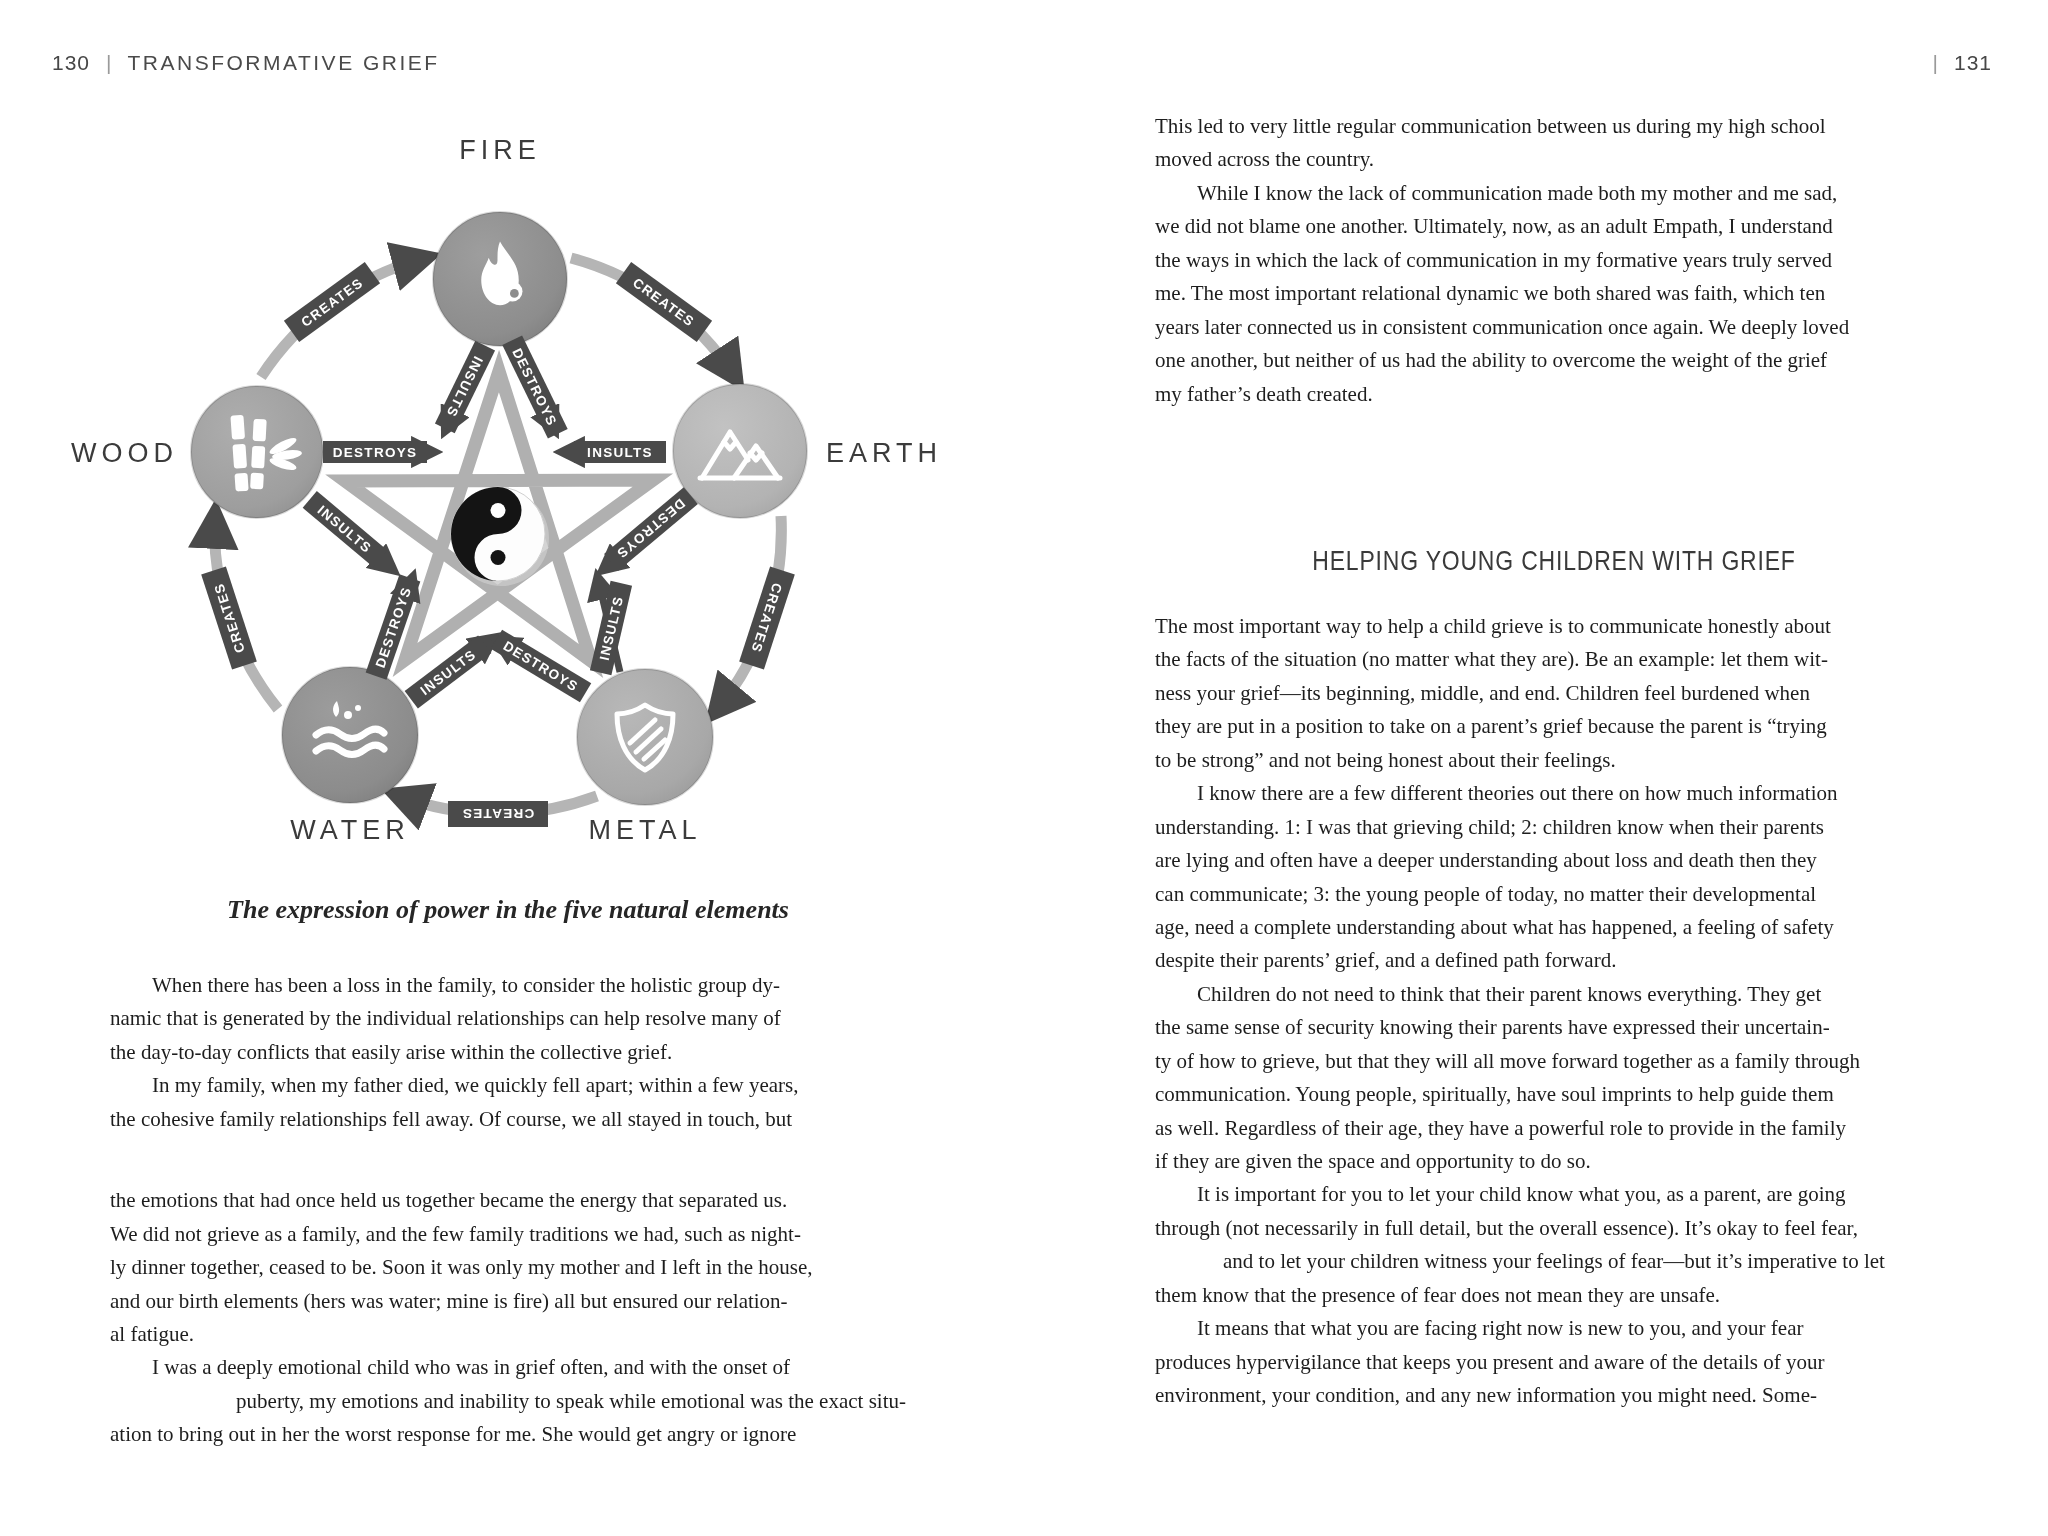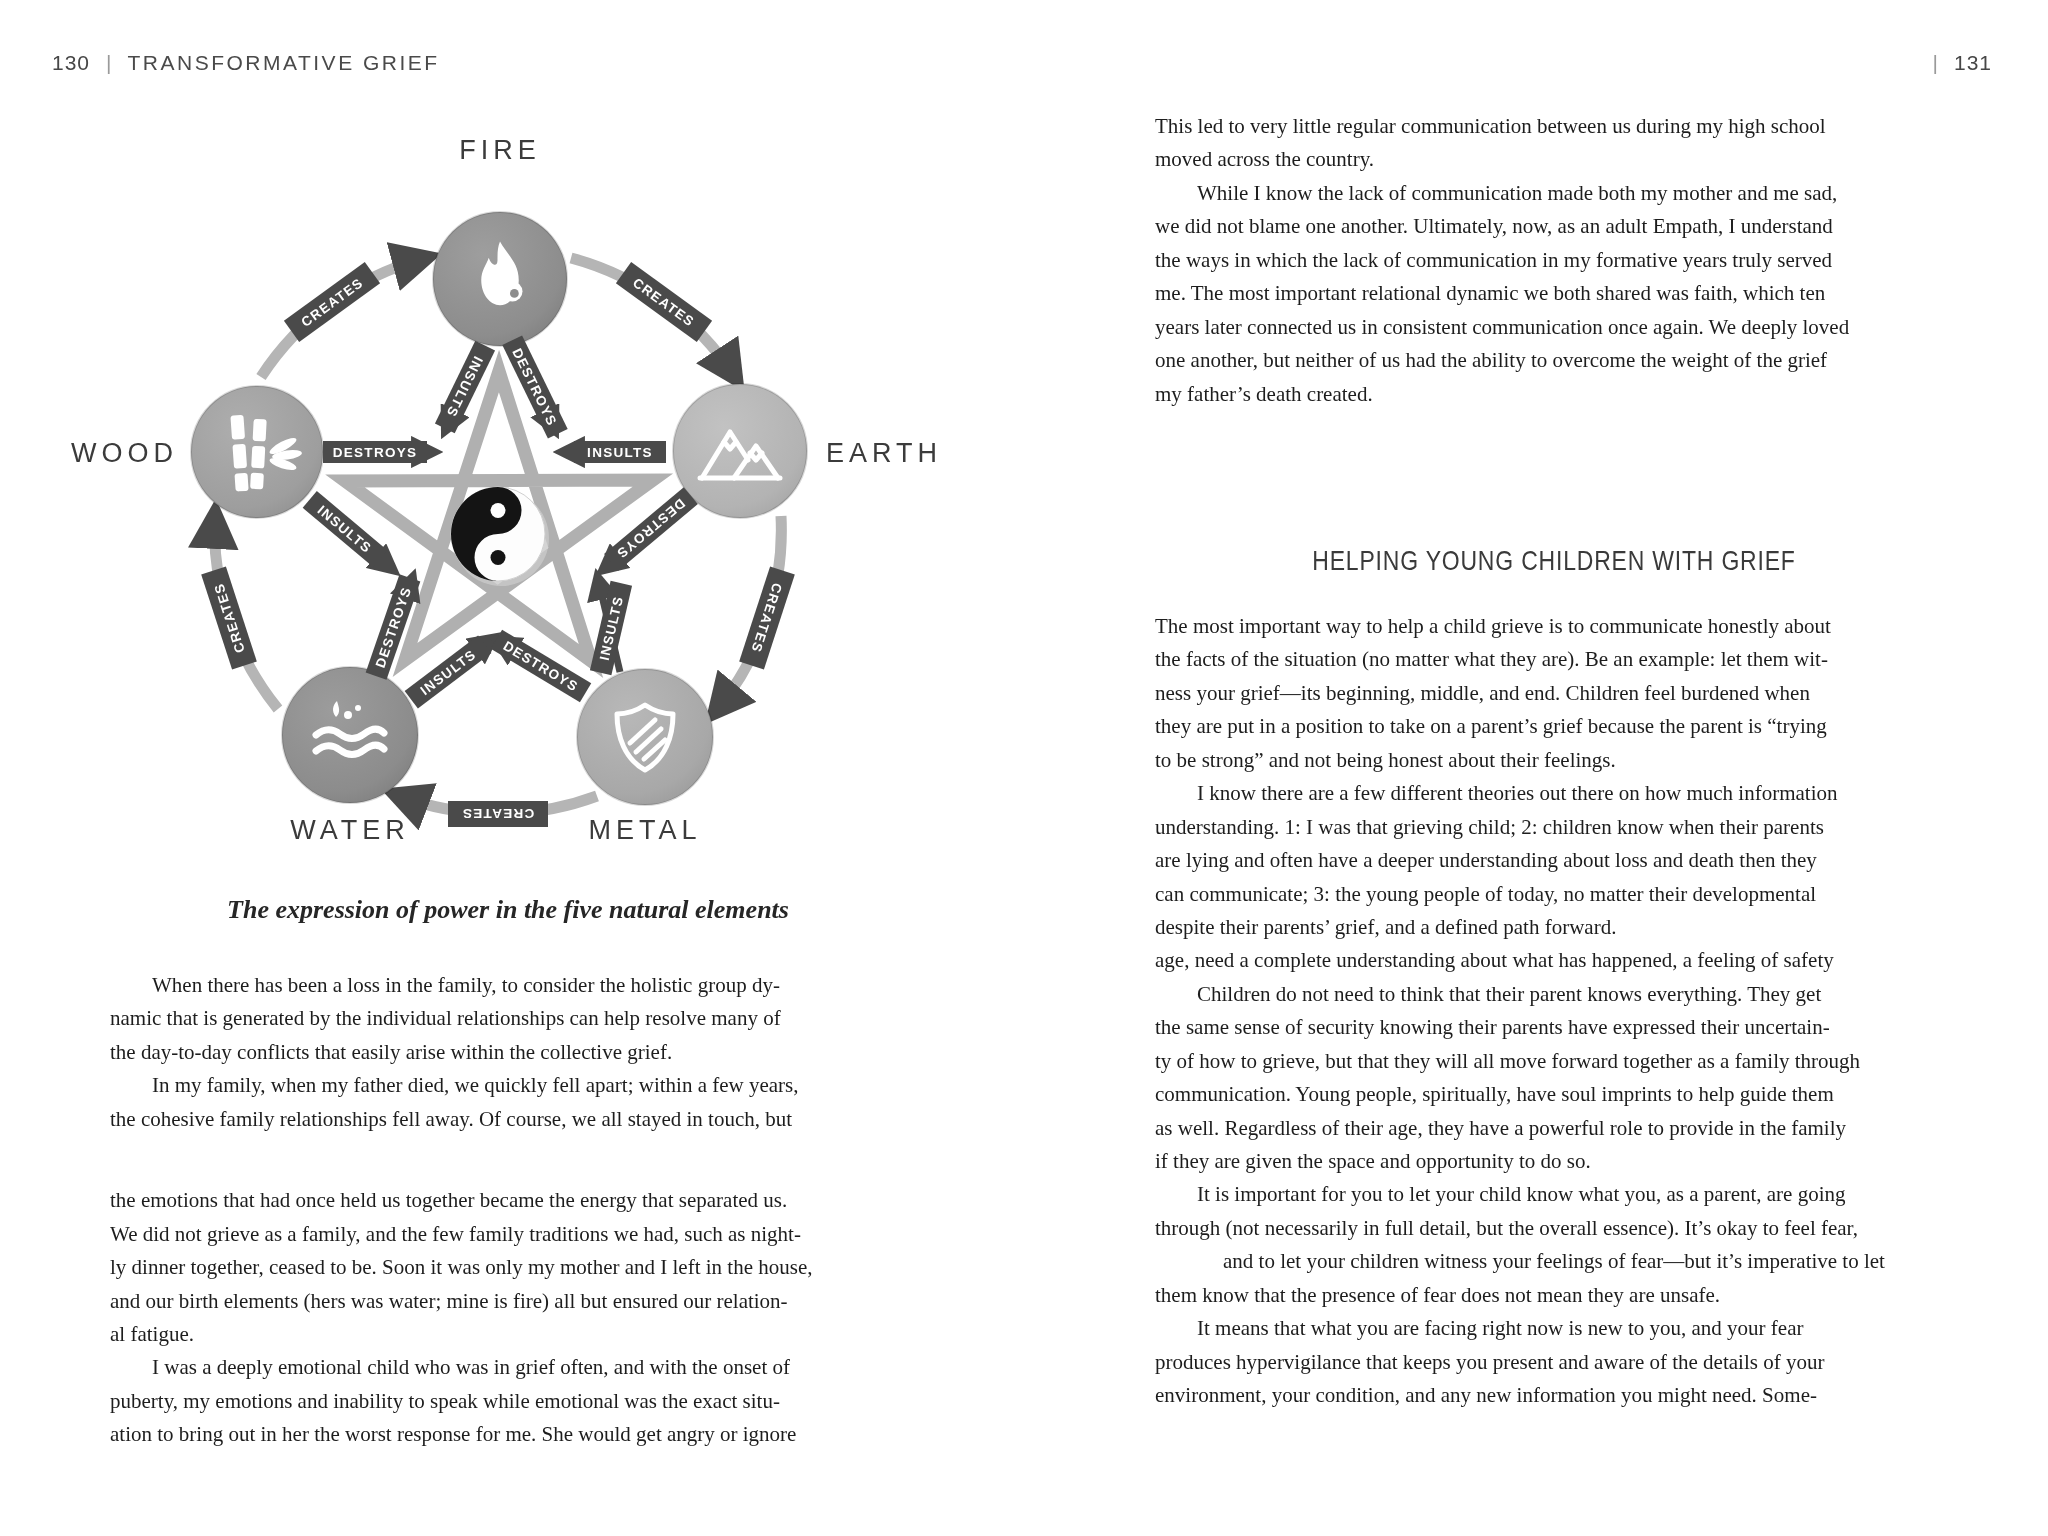--- a/index.html
+++ b/index.html
@@ -252,21 +252,21 @@
       <div class="line" style="word-spacing: 0px;">namic that is generated by the individual relationships can help resolve many of</div>
       <div class="line last">the day-to-day conflicts that easily arise within the collective grief.</div>
       <div class="line indent" style="word-spacing: 0px;">In my family, when my father died, we quickly fell apart; within a few years,</div>
       <div class="line" style="word-spacing: 0px;">the cohesive family relationships fell away. Of course, we all stayed in touch, but</div>
       <div class="line" style="word-spacing: 0px; margin-top: 48px;">the emotions that had once held us together became the energy that separated us.</div>
       <div class="line" style="word-spacing: 0px;">We did not grieve as a family, and the few family traditions we had, such as night-</div>
       <div class="line" style="word-spacing: 0px;">ly dinner together, ceased to be. Soon it was only my mother and I left in the house,</div>
       <div class="line" style="word-spacing: 0px;">and our birth elements (hers was water; mine is fire) all but ensured our relation-</div>
       <div class="line last">al fatigue.</div>
       <div class="line indent" style="word-spacing: 0px;">I was a deeply emotional child who was in grief often, and with the onset of</div>
-      <div class="line" style="word-spacing: 0px;">puberty, my emotions and inability to speak while emotional was the exact situ-</div>
+      <div class="line" style="word-spacing: 0px; text-align: right;">puberty, my emotions and inability to speak while emotional was the exact situ-</div>
       <div class="line" style="word-spacing: 0px;">ation to bring out in her the worst response for me. She would get angry or ignore</div>
     </div>
 </div>
 
 <div class="page" id="right-page">
   <div class="hdr" id="hdr-right">
     <span class="bar">|</span>
     <span class="num">131</span>
   </div>
 
@@ -287,22 +287,22 @@
   <div class="body-col" id="right-body-bottom">
       <div class="line" style="word-spacing: 0px;">The most important way to help a child grieve is to communicate honestly about</div>
       <div class="line" style="word-spacing: 0px;">the facts of the situation (no matter what they are). Be an example: let them wit-</div>
       <div class="line" style="word-spacing: 0px;">ness your grief—its beginning, middle, and end. Children feel burdened when</div>
       <div class="line" style="word-spacing: 0px;">they are put in a position to take on a parent’s grief because the parent is “trying</div>
       <div class="line last">to be strong” and not being honest about their feelings.</div>
       <div class="line indent" style="word-spacing: 0px;">I know there are a few different theories out there on how much information</div>
       <div class="line" style="word-spacing: 0px;">understanding. 1: I was that grieving child; 2: children know when their parents</div>
       <div class="line" style="word-spacing: 0px;">are lying and often have a deeper understanding about loss and death then they</div>
       <div class="line" style="word-spacing: 0px;">can communicate; 3: the young people of today, no matter their developmental</div>
+      <div class="line" style="word-spacing: 0px;">age, need a complete understanding about what has happened, a feeling of safety</div>
       <div class="line last">despite their parents’ grief, and a defined path forward.</div>
-      <div class="line" style="word-spacing: 0px;">age, need a complete understanding about what has happened, a feeling of safety</div>
       <div class="line indent" style="word-spacing: 0px;">Children do not need to think that their parent knows everything. They get</div>
       <div class="line" style="word-spacing: 0px;">the same sense of security knowing their parents have expressed their uncertain-</div>
       <div class="line" style="word-spacing: 0px;">ty of how to grieve, but that they will all move forward together as a family through</div>
       <div class="line" style="word-spacing: 0px;">communication. Young people, spiritually, have soul imprints to help guide them</div>
       <div class="line" style="word-spacing: 0px;">as well. Regardless of their age, they have a powerful role to provide in the family</div>
       <div class="line last">if they are given the space and opportunity to do so.</div>
       <div class="line indent" style="word-spacing: 0px;">It is important for you to let your child know what you, as a parent, are going</div>
       <div class="line" style="word-spacing: 0px;">through (not necessarily in full detail, but the overall essence). It’s okay to feel fear,</div>
       <div class="line" style="word-spacing: 0px; text-align: center;">and to let your children witness your feelings of fear—but it’s imperative to let</div>
       <div class="line last">them know that the presence of fear does not mean they are unsafe.</div>

